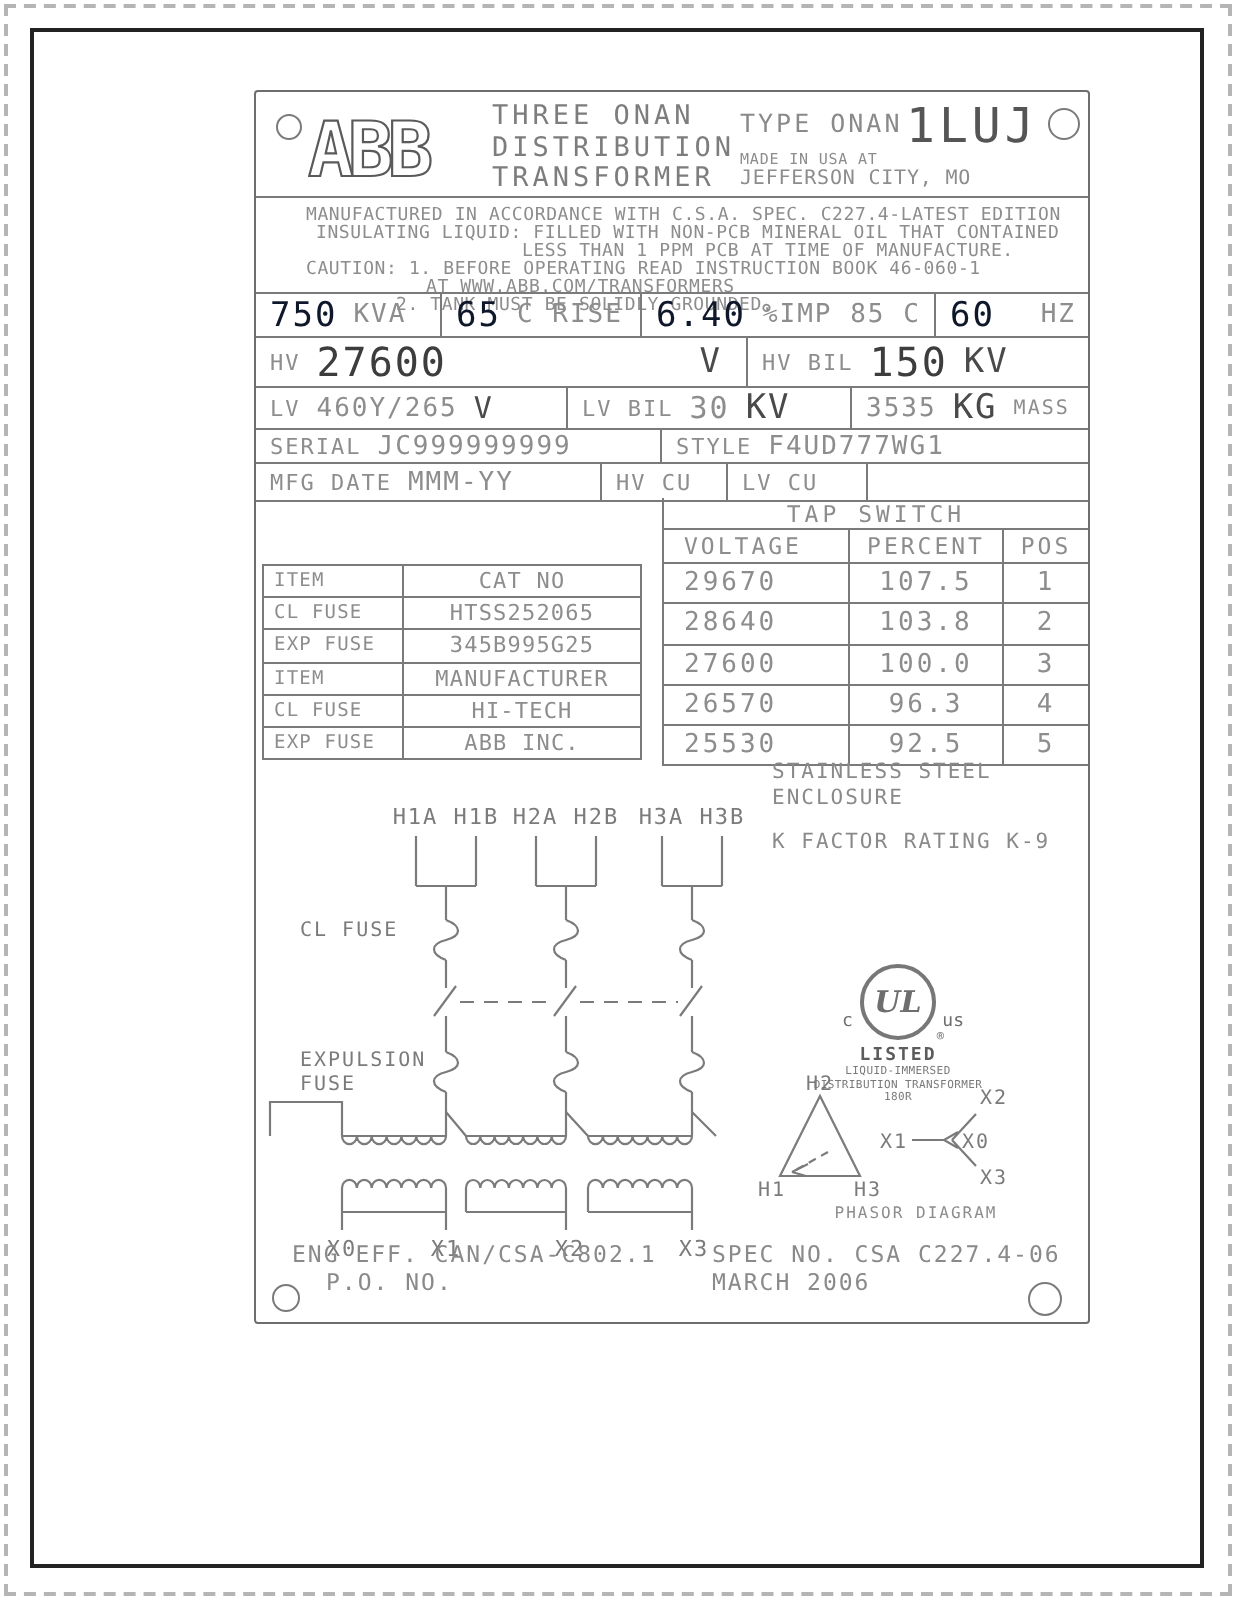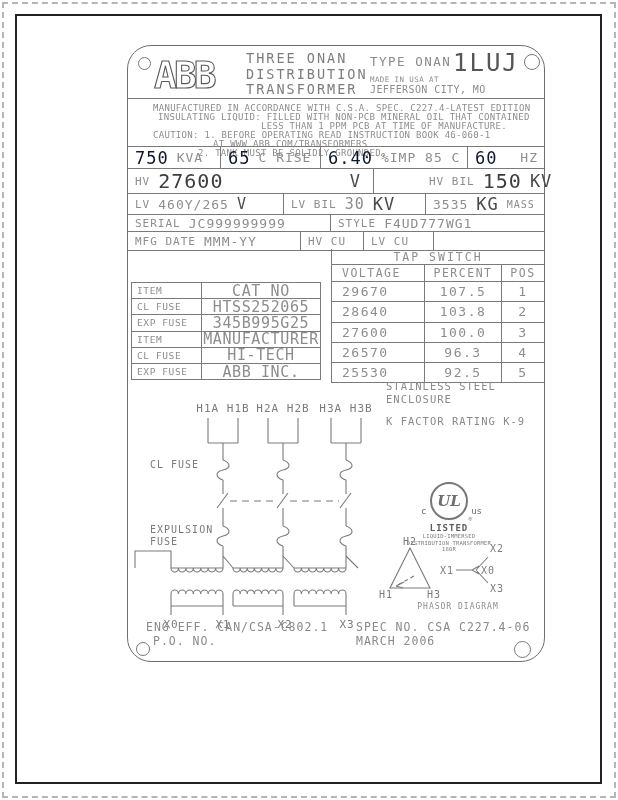--- a/index.html
+++ b/index.html
@@ -1,41 +1,41 @@
 <!DOCTYPE html>
 <html><head>
 <meta charset="utf-8">
 <style>
   html,body{margin:0;padding:0;}
   body{width:618px;height:800px;background:#fff;position:relative;overflow:hidden;
        font-family:"DejaVu Sans Mono","Liberation Mono",monospace;color:#7d7d7d;}
   .page-dash{position:absolute;left:2px;top:2px;right:2px;bottom:2px;border:2px dashed #b5b5b5;}
   .outer-rect{position:absolute;left:15px;top:14px;width:583px;height:766px;border:2.5px solid #222;background:#fff;}
-  .plate{position:absolute;left:127px;top:45px;width:418px;height:617px;border:1.8px solid #6e6e6e;border-radius:24px;box-sizing:border-box;}
+  .plate{position:absolute;left:127px;top:45px;width:418px;height:617px;border:1.8px solid #6e6e6e;border-radius:2px;box-sizing:border-box;}
   .hole{position:absolute;border:1.5px solid #7a7a7a;border-radius:50%;background:#fff;}
   .abs{position:absolute;}
   .hline{position:absolute;left:0;right:0;border-top:1.3px solid #7a7a7a;}
   .t10{font-size:10px;color:#8d8d8d;letter-spacing:1px;}
   .t11{font-size:11px;color:#8d8d8d;letter-spacing:1px;}
   .t13{font-size:13px;color:#8d8d8d;letter-spacing:1px;}
   .t15{font-size:15px;color:#8d8d8d;letter-spacing:1px;}
   .t17{font-size:17px;color:#0f172a;letter-spacing:1px;}
   .d15{font-size:15px;color:#4a4a4a;letter-spacing:1px;}
   .d17{font-size:17px;color:#4a4a4a;letter-spacing:1px;}
   .d20{font-size:20px;color:#3d3d3d;letter-spacing:1px;}
   .rgrid{position:absolute;left:0;right:0;top:100px;border-top:1.3px solid #7a7a7a;}
   .row{display:flex;border-bottom:1.3px solid #7a7a7a;box-sizing:border-box;}
   .cell{display:flex;align-items:center;gap:8px;padding-left:7px;border-right:1.3px solid #7a7a7a;box-sizing:border-box;flex:none;}
   .cell.last{border-right:none;}
   .notline{position:absolute;white-space:nowrap;font-size:9px;color:#8d8d8d;letter-spacing:.3px;}
   .fuse{position:absolute;left:3px;top:236px;width:190px;border:1.3px solid #7a7a7a;box-sizing:border-box;}
   .fuse .frow{display:flex;height:15.2px;border-bottom:1.3px solid #7a7a7a;}
   .fuse .frow:last-child{border-bottom:none;}
   .fuse .fc1{width:70px;border-right:1.3px solid #7a7a7a;display:flex;align-items:center;padding-left:5px;box-sizing:border-box;font-size:9.5px;letter-spacing:.6px;color:#8d8d8d;}
-  .fuse .fc2{flex:1;display:flex;align-items:center;justify-content:center;font-size:15px;letter-spacing:.6px;color:#8d8d8d;text-align:right;}
+  .fuse .fc2{flex:1;display:flex;align-items:center;justify-content:center;font-size:11px;letter-spacing:.6px;color:#8d8d8d;text-align:right;}
   .tap{position:absolute;left:203px;right:0;top:203px;border-left:1.3px solid #7a7a7a;box-sizing:border-box;}
   .tap .ttitle{height:15px;border-bottom:1.3px solid #7a7a7a;display:flex;align-items:center;justify-content:center;font-size:11.5px;letter-spacing:2px;color:#8d8d8d;}
   .tap .thead{display:flex;height:16px;border-bottom:1.3px solid #7a7a7a;}
   .tap .trow{display:flex;height:19.3px;border-bottom:1.3px solid #7a7a7a;text-align:center;}
   .tap .c1{width:93px;border-right:1.3px solid #7a7a7a;display:flex;align-items:center;padding-left:10px;box-sizing:border-box;}
   .tap .c2{width:77px;border-right:1.3px solid #7a7a7a;display:flex;align-items:center;justify-content:center;box-sizing:border-box;}
   .tap .c3{flex:1;display:flex;align-items:center;justify-content:center;}
   .tap .hcell{font-size:11.5px;letter-spacing:1.5px;color:#8d8d8d;}
   .tap .vcell{font-size:13px;letter-spacing:1.5px;color:#8d8d8d;}
   .ul-wrap{position:absolute;left:271px;top:436px;width:100px;text-align:center;}
@@ -101,21 +101,21 @@
       </div>
       <div class="cell" style="width:147px;">
         <span class="t17">6.40</span>
         <span class="t13">%IMP 85 C</span>
       </div>
       <div class="cell last" style="width:78px;justify-content:space-between;padding-right:8px;">
         <span class="t17">60</span>
         <span class="t13">HZ</span>
       </div>
     </div>
-    <div class="row" style="height:25px;gap:48px;">
+    <div class="row" style="height:25px;">
       <div class="cell" style="width:246px;">
         <span class="t11">HV</span>
         <span class="d20">27600</span>
         <span class="d17" style="margin-left:auto;padding-right:12px;">V</span>
       </div>
       <div class="cell last" style="width:172px;">
         <span class="t11">HV BIL</span>
         <span class="d20">150</span>
         <span class="d17">KV</span>
       </div>
@@ -304,17 +304,17 @@
       <text x="56" y="62" text-anchor="middle">H3</text>
       <text x="76" y="38" text-anchor="end">X1</text>
       <text x="103" y="38" text-anchor="start">X0</text>
       <text x="112" y="16" text-anchor="start">X2</text>
       <text x="112" y="56" text-anchor="start">X3</text>
     </g>
   </svg>
   <div class="abs" style="left:250px;top:556px;width:160px;text-align:center;font-size:8px;letter-spacing:1px;color:#8d8d8d;">PHASOR DIAGRAM</div>
 
   <div class="foot" style="left:18px;top:574px;">ENG EFF. CAN/CSA-C802.1</div>
-  <div class="foot" style="left:25px;top:588px;">P.O. NO.</div>
+  <div class="foot" style="left:35px;top:588px;">P.O. NO.</div>
   <div class="foot" style="left:228px;top:574px;">SPEC NO. CSA C227.4-06</div>
   <div class="foot" style="left:228px;top:588px;">MARCH 2006</div>
 
 </div>
 
 </body></html>

